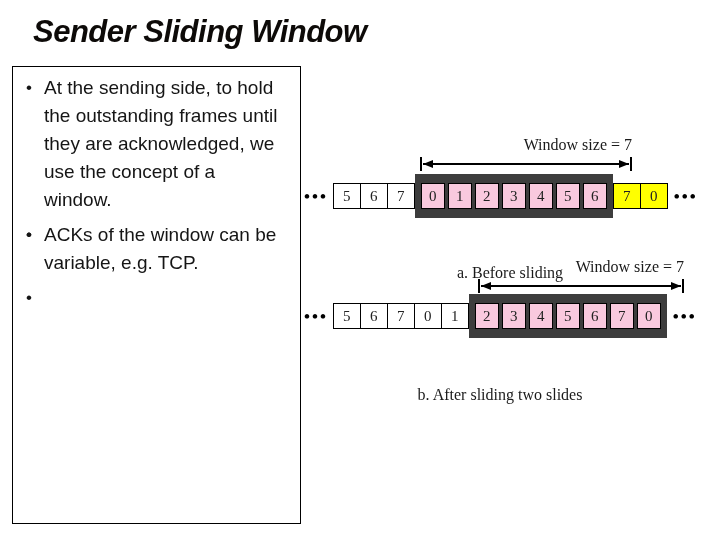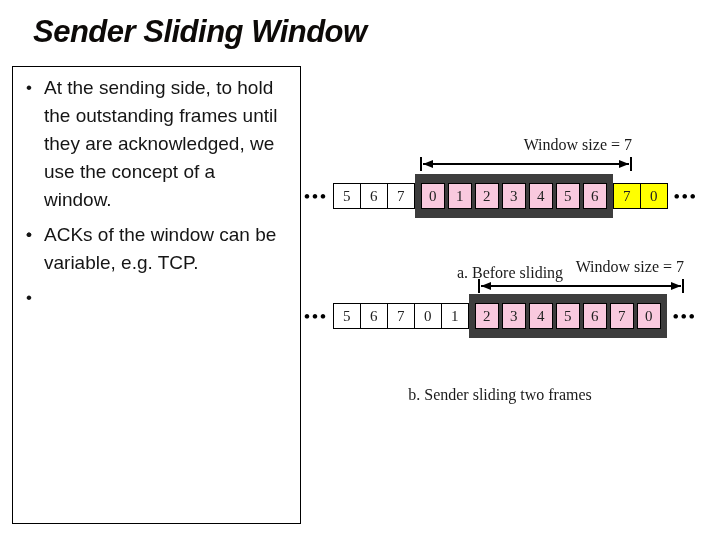--- a/index.html
+++ b/index.html
@@ -135,16 +135,16 @@
           <span class="cell inwin">3</span>
           <span class="cell inwin">4</span>
           <span class="cell inwin">5</span>
           <span class="cell inwin">6</span>
           <span class="cell inwin">7</span>
           <span class="cell inwin">0</span>
         </span>
       <span class="cells-after"></span>
       <span class="dots right">•••</span>
     </div>
-    <div class="caption">b. Sender sliding two frames</div>
+    <div class="caption">b. After sliding two slides</div>
   </div>
 
 </div>
 
 </body></html>

